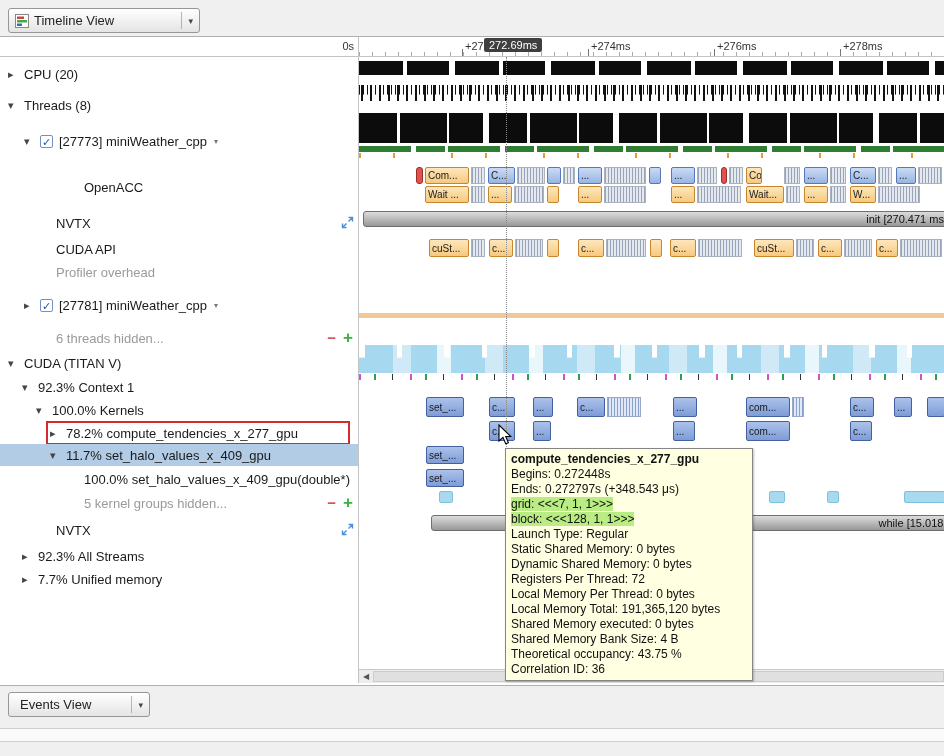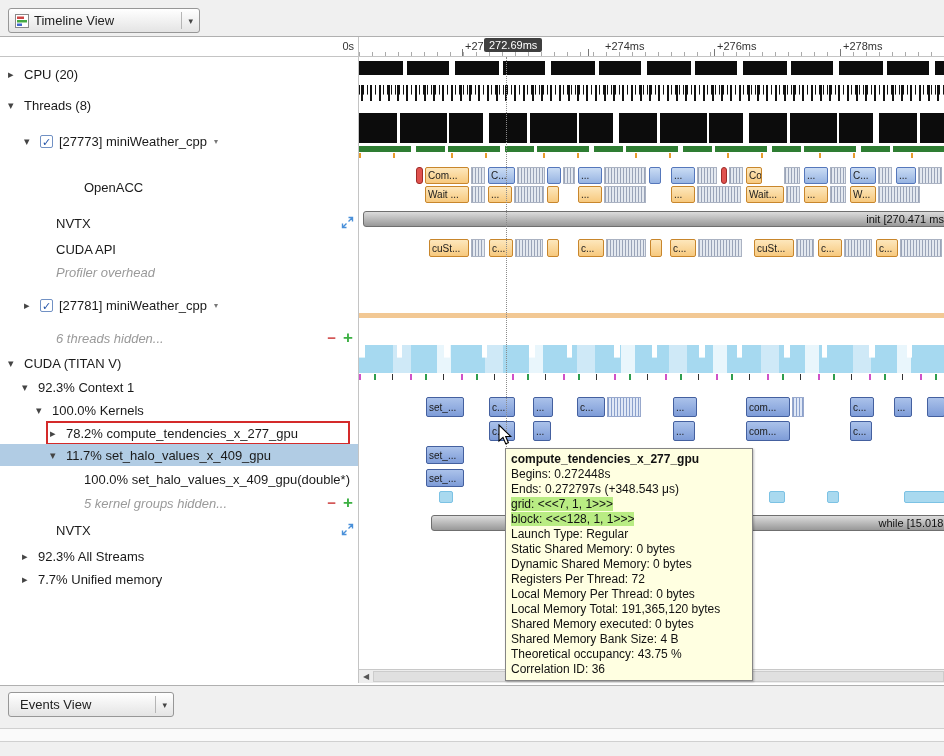--- a/index.html
+++ b/index.html
@@ -14,21 +14,21 @@
   .tree-header{position:absolute;left:0;top:0;width:358px;height:20px;border-bottom:1px solid #c4c4c4;box-sizing:border-box;text-align:right;font-size:11px;color:#333;line-height:18px;padding-right:4px;background:#fff;}
   .ruler{position:absolute;left:358px;top:0;width:586px;height:20px;border-bottom:1px solid #c4c4c4;border-left:1px solid #c4c4c4;box-sizing:border-box;background-color:#fff;background-image:repeating-linear-gradient(90deg,#aaa 0 1px,transparent 1px 13px);background-size:100% 4px;background-position:left bottom;background-repeat:no-repeat;}
   .rtick{position:absolute;bottom:0;width:1px;height:7px;background:#777;}
   .rtick-label{position:absolute;top:3px;font-size:11px;color:#333;white-space:nowrap;}
   .cursor-badge{position:absolute;top:1px;background:#3f3f3f;color:#fff;font-size:11px;padding:1px 5px;border-radius:2px;z-index:6;white-space:nowrap;}
   .tree{position:absolute;left:0;top:20px;width:358px;height:612px;overflow:hidden;background:#fff;}
   .tracks{position:absolute;left:358px;top:20px;width:586px;height:612px;overflow:hidden;background:#fff;border-left:1px solid #c4c4c4;box-sizing:border-box;}
   
   .treerow{position:absolute;left:0;width:358px;height:22px;display:flex;align-items:center;font-size:13px;color:#1a1a1a;box-sizing:border-box;white-space:nowrap;}
   .treerow.selected{background:#b1cce4;}
-  .treerow.gray .treelabel{color:#9a9a9a;font-style:italic;}
+  .treerow.gray .treelabel{color:#9a9a9a;}
   .arrow{width:16px;font-size:11px;color:#444;text-align:left;flex:none;}
   .checkbox{width:13px;height:13px;border:1px solid #7191c4;background:#fff;color:#2353a8;font-size:11px;line-height:12px;text-align:center;margin-right:6px;flex:none;border-radius:2px;box-sizing:border-box;}
   .treelabel{overflow:hidden;}
   .caret-mini{font-size:8px;color:#777;margin-left:7px;}
   .minus{position:absolute;right:22px;color:#d25050;font-weight:bold;font-size:15px;line-height:14px;}
   .plus{position:absolute;right:5px;color:#3cb043;font-weight:bold;font-size:17px;line-height:14px;}
   .expandicon{position:absolute;right:4px;top:4px;}
   .redbox{position:absolute;left:46px;right:8px;top:-1px;bottom:-1px;border:2px solid #d42a2a;pointer-events:none;}
   
   .trow{position:absolute;left:0;width:586px;}
@@ -86,21 +86,21 @@
 
   <div class="main">
     <div class="tree-header">
       <span>0s</span>
     </div>
     <div class="ruler">
       <div class="cursor-badge" style="left: 125px;">272.69ms</div>
     <div class="rtick" style="left: 103px;"></div>
         <div class="rtick-label" style="left: 106px;">+272ms</div>
         <div class="rtick" style="left: 229px;"></div>
-        <div class="rtick-label" style="left: 232px; margin-left: 14px;">+274ms</div>
+        <div class="rtick-label" style="left: 232px;">+274ms</div>
         <div class="rtick" style="left: 355px;"></div>
         <div class="rtick-label" style="left: 358px;">+276ms</div>
         <div class="rtick" style="left: 481px;"></div>
         <div class="rtick-label" style="left: 484px;">+278ms</div>
       </div>
     <div class="tree">
         <div class="treerow" style="top: 6px; padding-left: 8px;">
           <span class="arrow">▸</span>
           <span class="treelabel">CPU (20)</span>
         </div>
@@ -296,21 +296,21 @@
       </div>
     <div class="hscroll">
       <div class="hs-left">
           <span>◀</span>
         </div>
       <div class="hs-thumb"></div>
     </div>
   </div>
 
   <div class="bottombar">
-    <div class="dropdown" id="events-dd" style="left:8px;top:6px;width:166px;">
+    <div class="dropdown" id="events-dd" style="left:8px;top:6px;width:142px;">
       <span class="dd-label">Events View</span>
       <span class="dd-caret">▾</span>
     </div>
     <div class="band"></div>
   </div>
 
   <div class="tooltip">
     <div class="tt-title">compute_tendencies_x_277_gpu</div>
     <div id="tt-lines">
         <div class="tt-line">Begins: 0.272448s</div>

